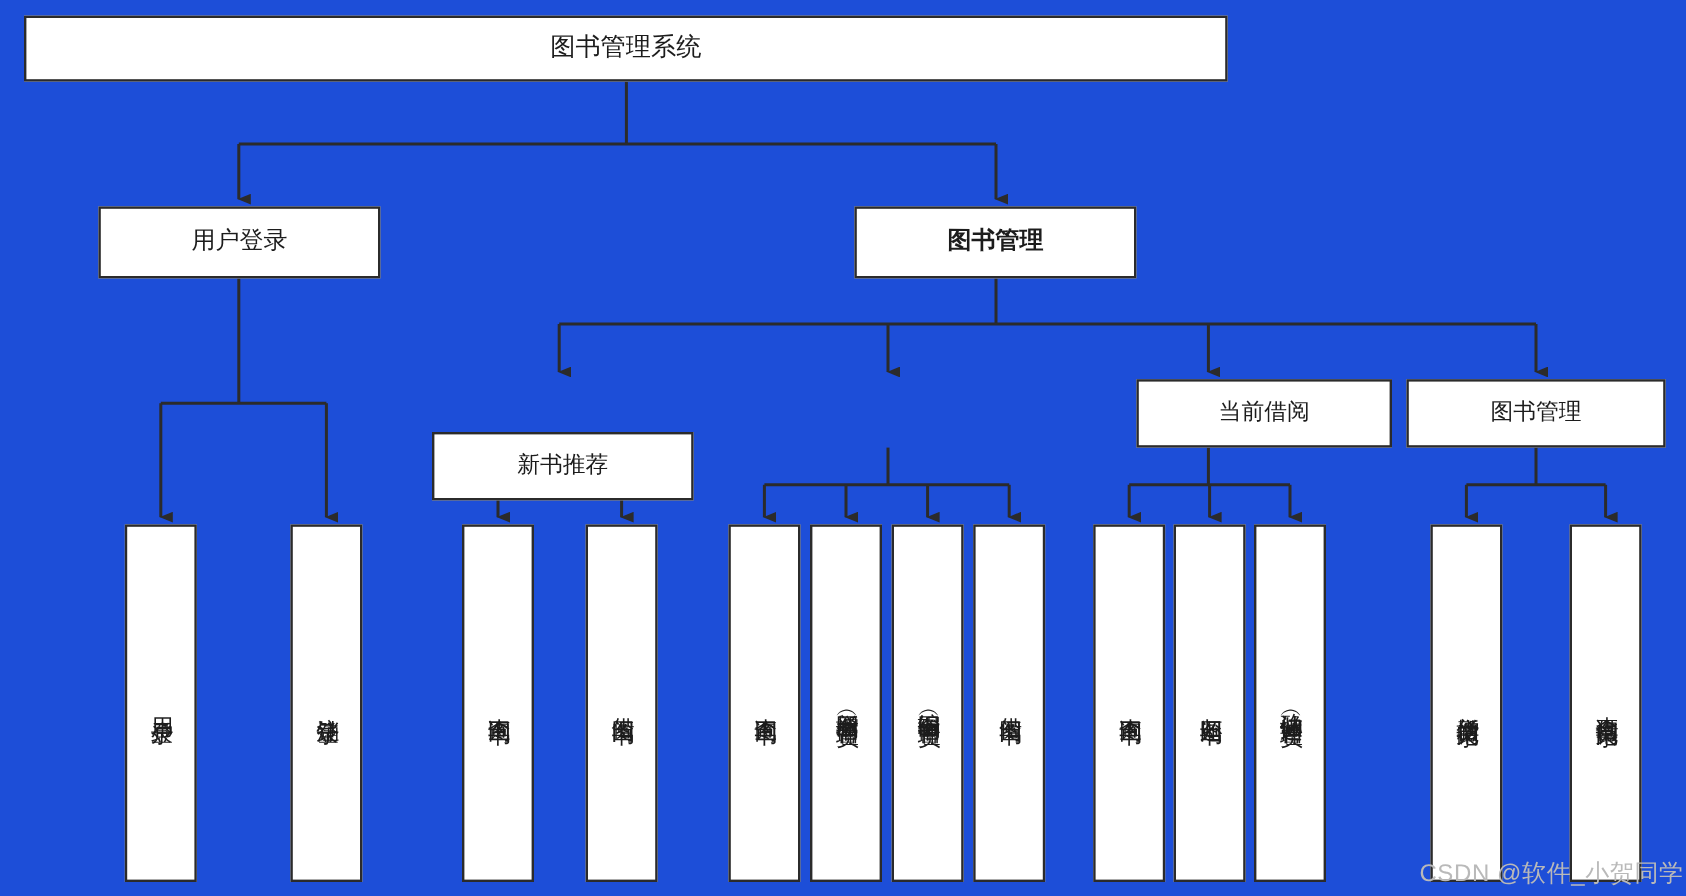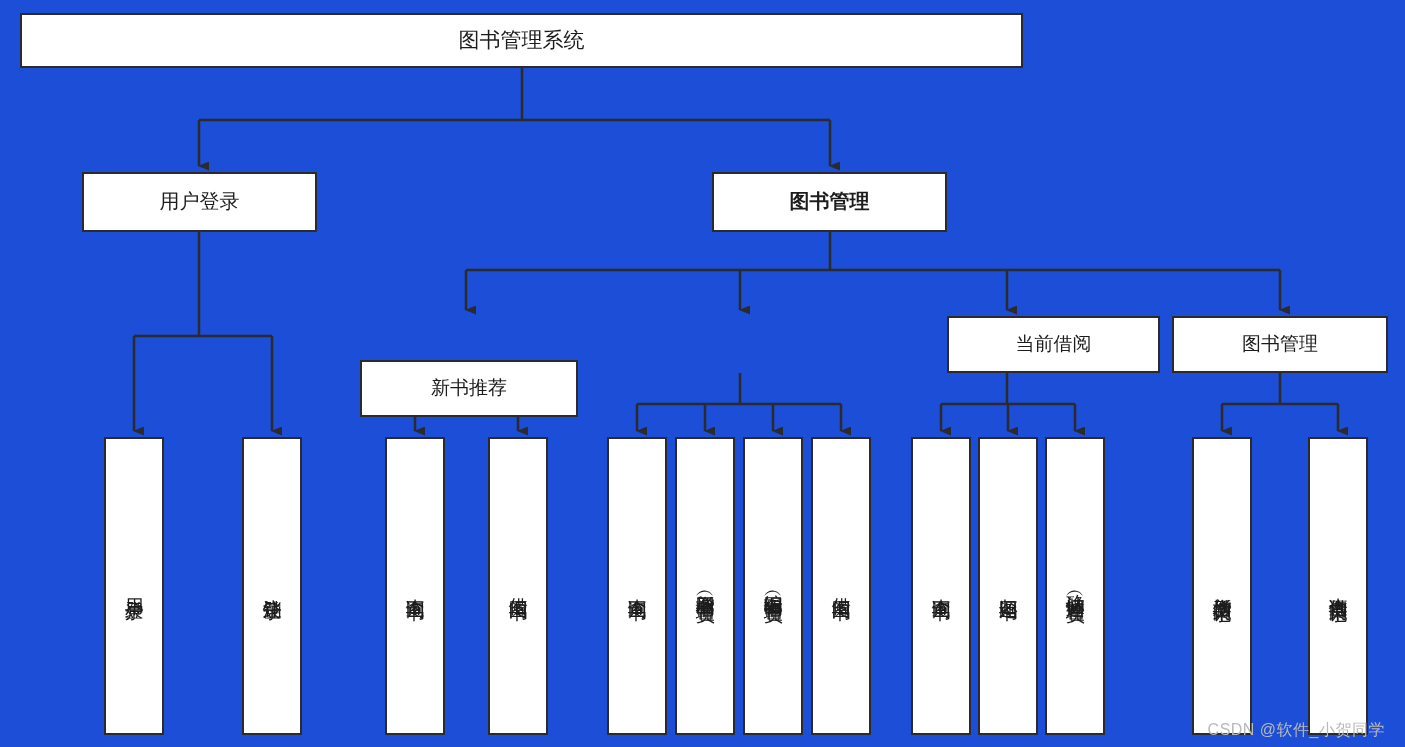--- a/index.html
+++ b/index.html
@@ -50,23 +50,23 @@
     font-size: 19px;
   }
   .leaf .node-label {
     font-size: 19px;
     writing-mode: vertical-rl;
     text-orientation: upright;
     letter-spacing: 1.5px;
   }
   #watermark {
     position: absolute;
-    right: 20px;
+    right: 2px;
     bottom: 6px;
-    font-size: 16px;
+    font-size: 20px;
     color: #b9b9b9;
     letter-spacing: 0.5px;
     white-space: nowrap;
   }
 </style>
 </head>
 <body>
 
 <div id="diagram-root">
 

